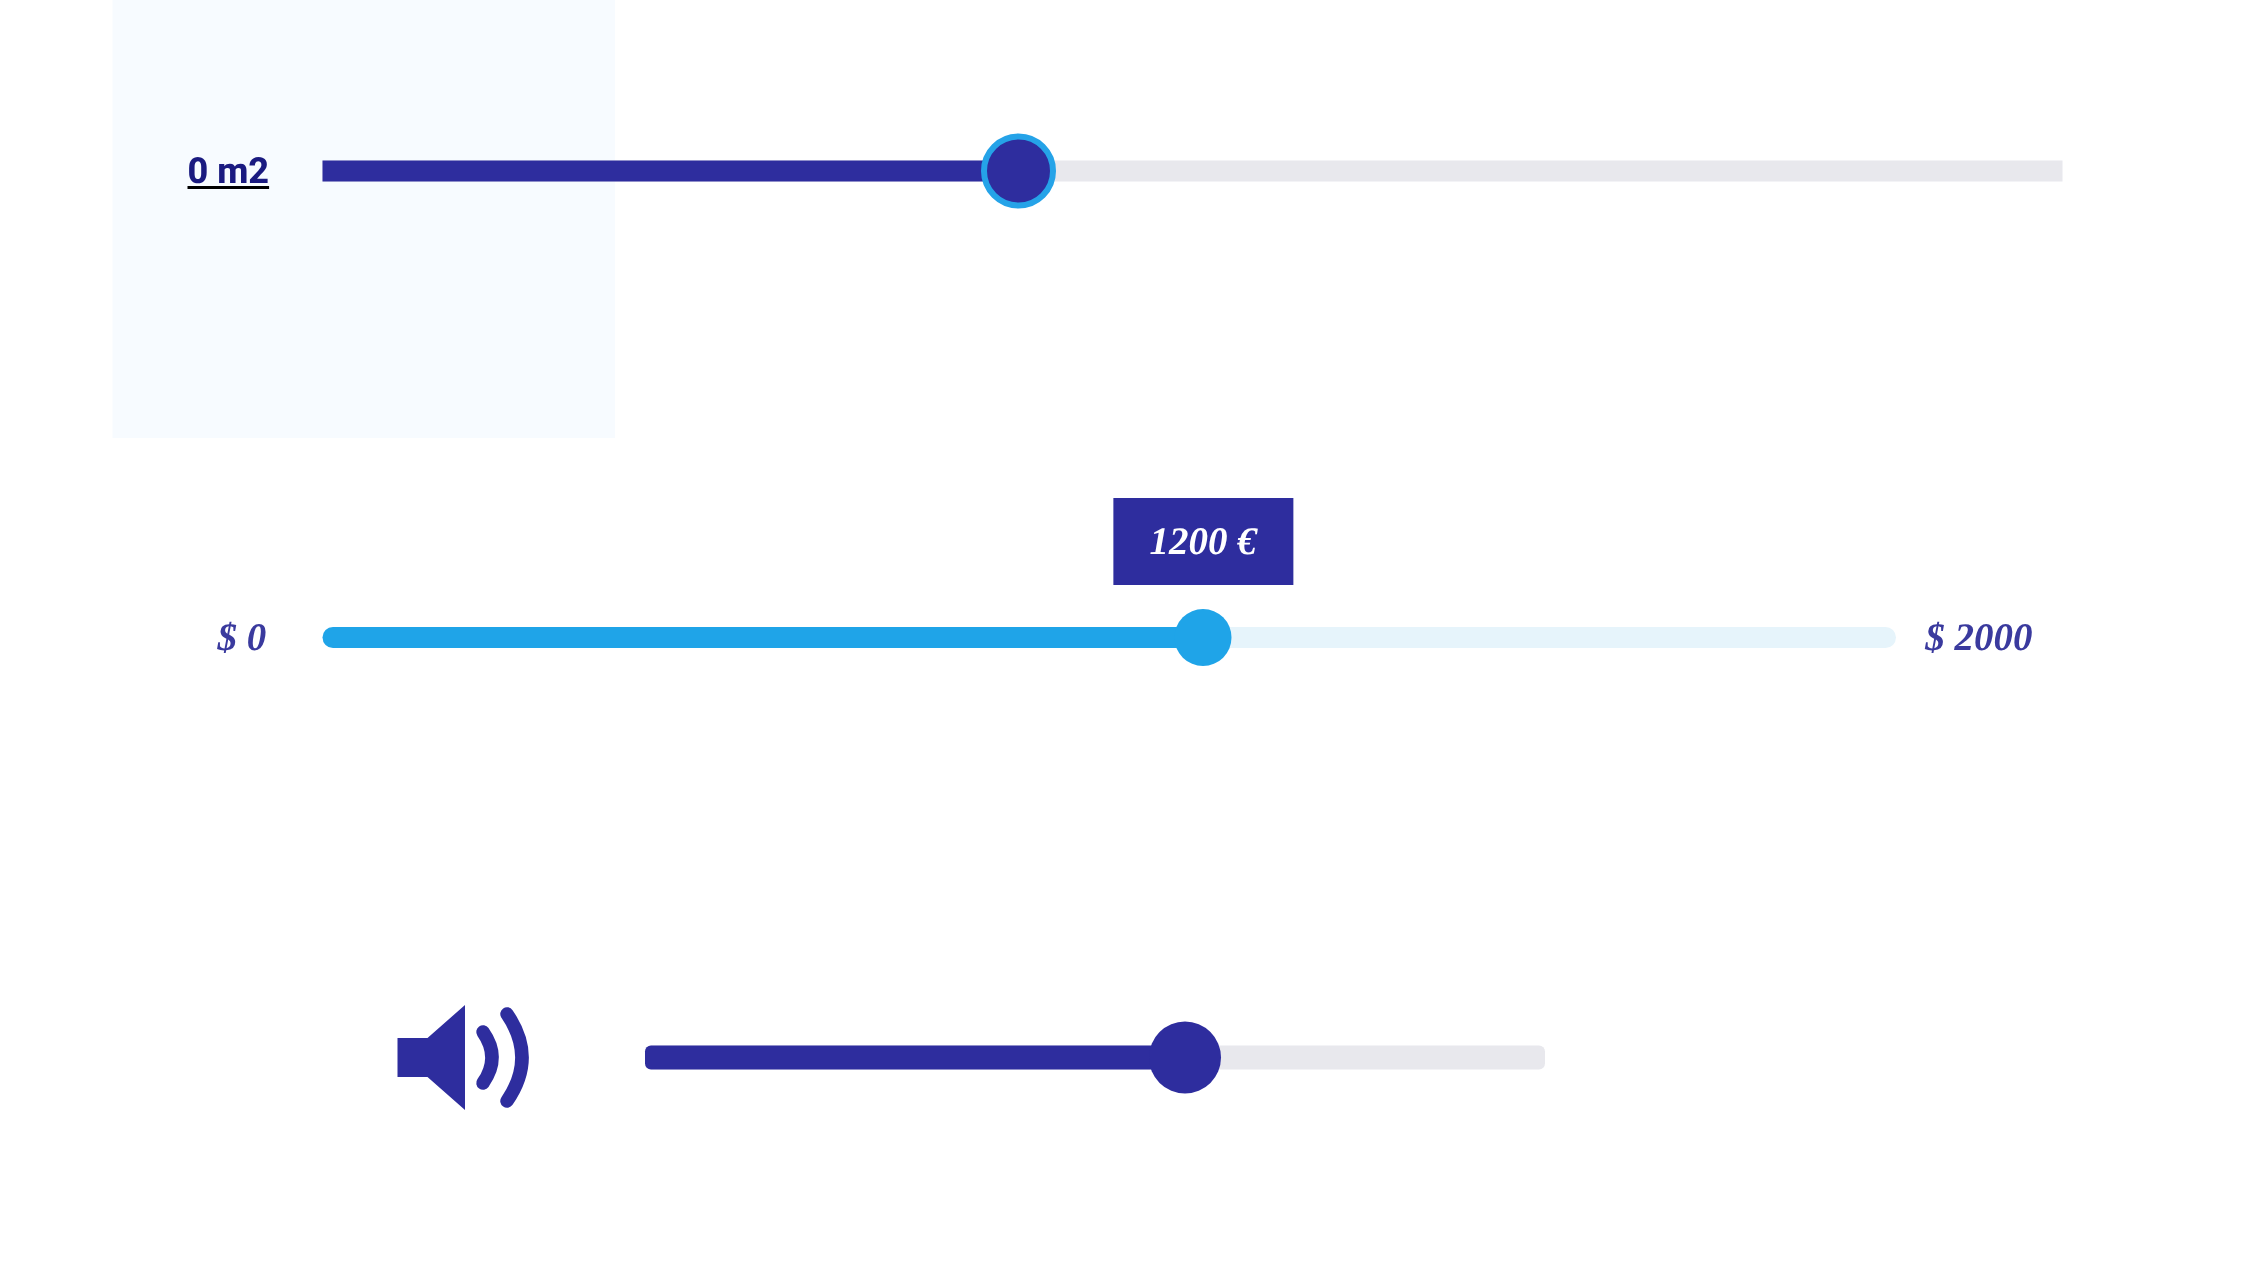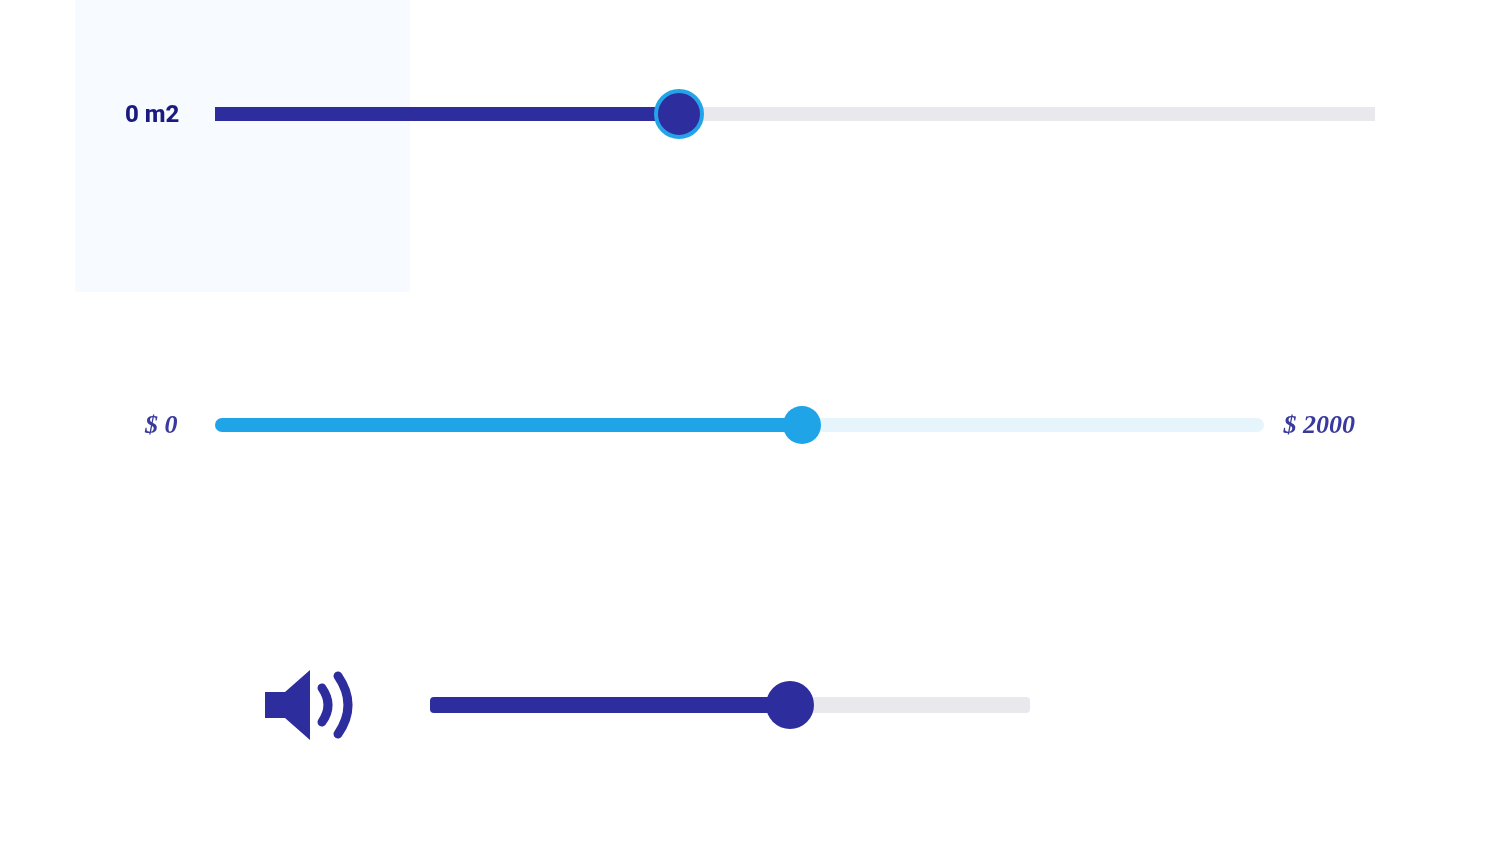--- a/index.html
+++ b/index.html
@@ -25,20 +25,21 @@
     
     
     .slider-area-container {
       position: absolute;
       top: 100px;
       left: 125px;
       right: 125px;
       display: flex;
       align-items: center;
       gap: 20px;
+      text-decoration: underline;
     }
     .label-min {
       font-weight: 800;
       font-size: 24px;
       color: #1a1a80;
       min-width: 70px;
     }
     .slider-track-1 {
       flex: 1;
       height: 14px;
@@ -188,20 +189,21 @@
   <div class="label-min">0 m2</div>
   <div class="slider-track-1">
     <div class="slider-fill-1"></div>
     <div class="slider-thumb-1"></div>
   </div>
 </div>
 
 <div class="slider-price-container">
   <div class="label-price">$ 0</div>
   <div class="slider-track-2">
+    <div class="tooltip">1200 €</div>
     <div class="slider-fill-2"></div>
     <div class="slider-thumb-2"></div>
   </div>
   <div class="label-price label-price-right">$ 2000</div>
 </div>
 
 <div class="slider-volume-container">
   <span class="volume-icon">
     <svg viewBox="0 0 110 90" width="110" height="90">
       <path d="M 5 32 L 5 58 L 25 58 L 50 80 L 50 10 L 25 32 Z" fill="#2e2d9e"></path>

